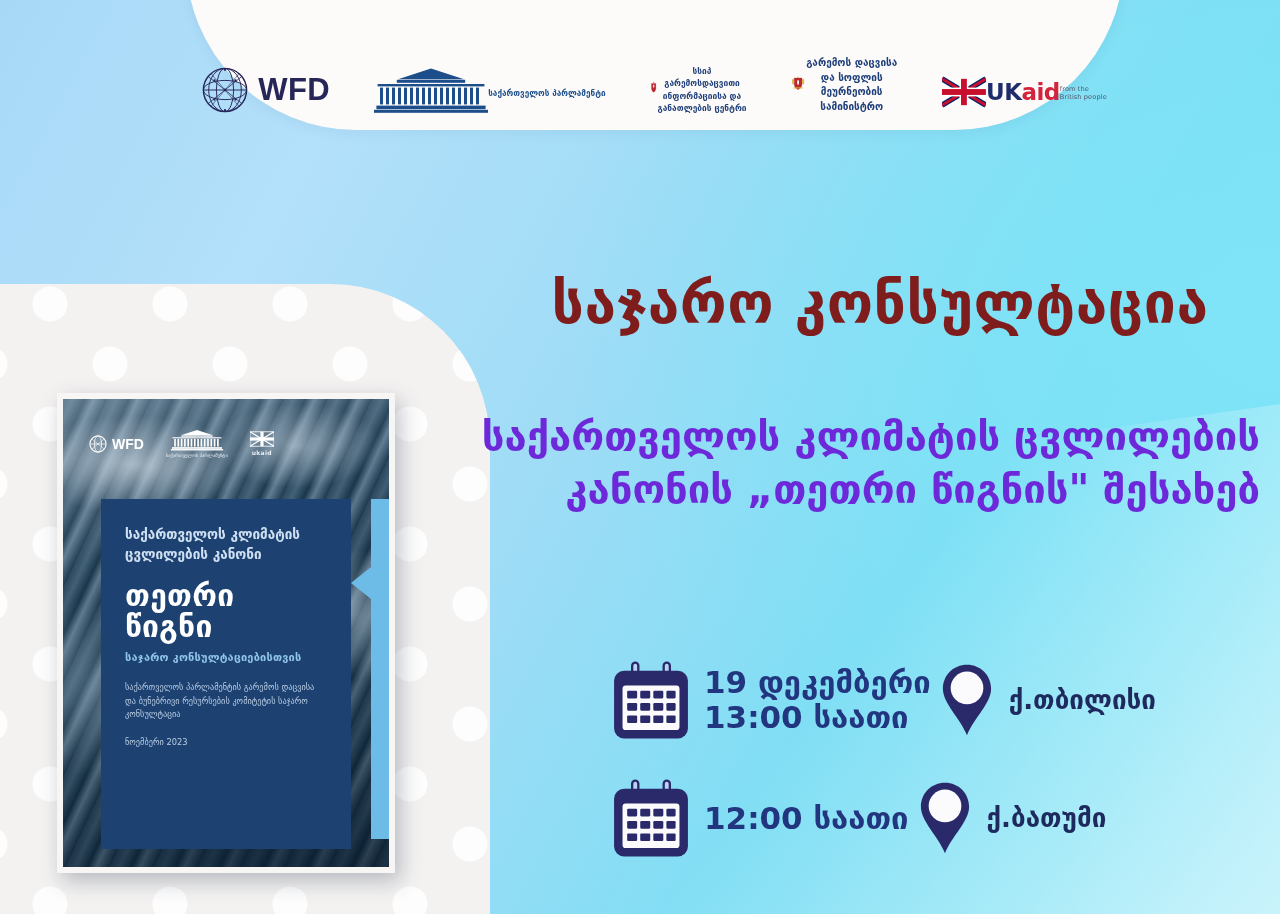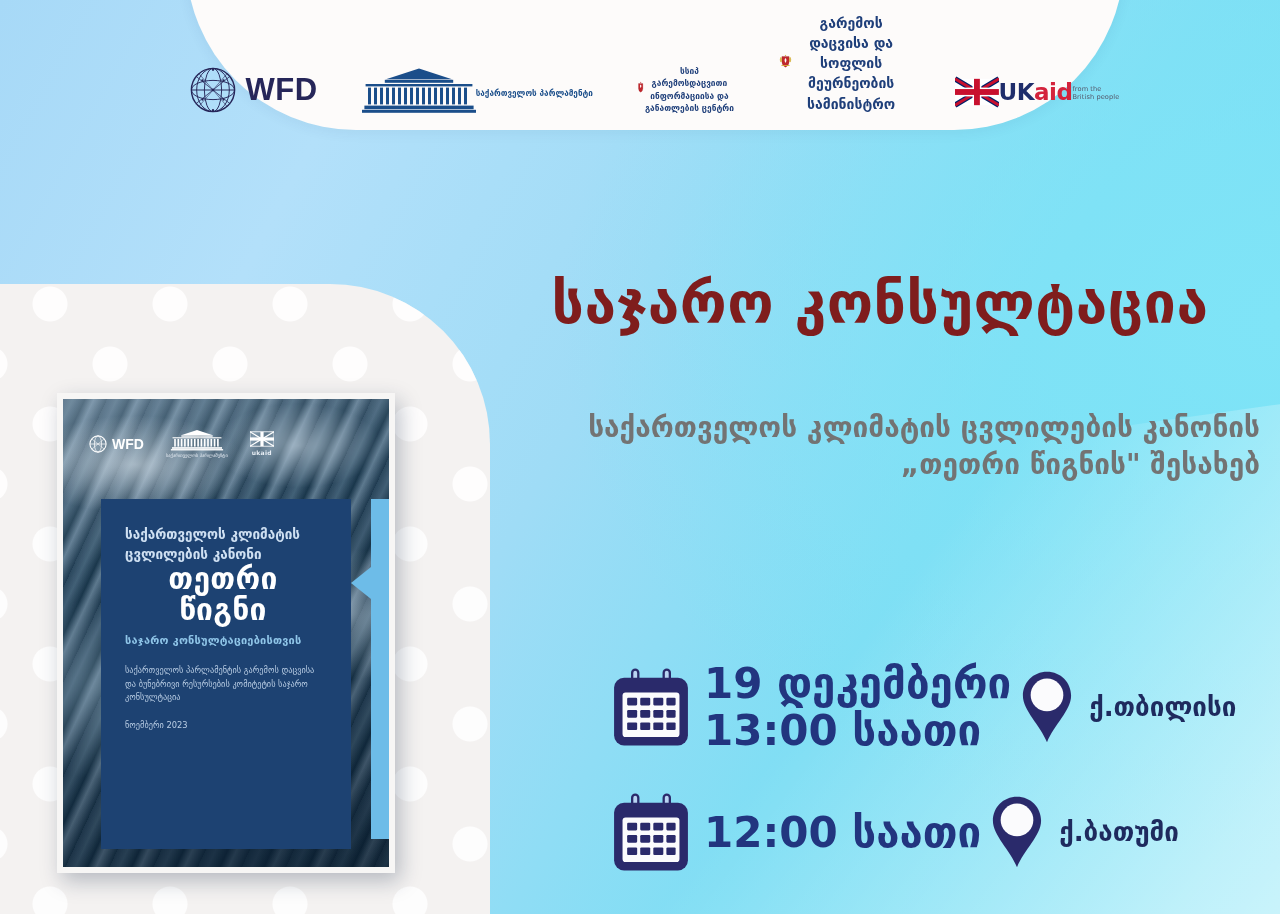--- a/index.html
+++ b/index.html
@@ -42,21 +42,21 @@
   
   .parl-img { width:114px; height:48px; }
   .parl-cap { font-size:8.2px; color:#1b4e8a; margin-top:5px; font-weight:700; white-space:nowrap; }
 
   
   .cso-emblem { width:22px; height:34px; }
   .cso-cap { font-size:8.4px; color:#1f3f7a; font-weight:700; line-height:1.45; text-align:center; margin-top:6px; }
 
   
   .min-emblem { width:44px; height:46px; }
-  .min-cap { font-size:14px; color:#1f3f7a; font-weight:700; line-height:1.45; text-align:center; margin-top:4px; }
+  .min-cap { font-size:10px; color:#1f3f7a; font-weight:700; line-height:1.45; text-align:center; margin-top:4px; }
 
   
   .uk-flag { width:70px; height:44px; display:block; }
   .uk-aid { font-size:23px; font-weight:800; letter-spacing:-.5px; margin-top:1px; line-height:1; }
   .uk-aid .uk { color:#1f2d6b; }
   .uk-aid .aid { color:#d4233c; }
   .uk-sub { font-size:6.6px; color:#54586b; margin-top:1px; letter-spacing:.1px; }
 
   
   .left-panel {
@@ -115,21 +115,21 @@
   .bl-uk { display:flex; flex-direction:column; align-items:center; }
   .bl-uk svg { width:24px; height:16px; }
   .bl-uk em { font-style:normal; font-size:6px; color:#e8eef5; font-weight:700; letter-spacing:.3px; margin-top:2px;}
 
   .book-panel {
     position:absolute; left:38px; top:100px; width:250px; bottom:18px;
     background:#1d4272;
     padding:26px 30px 0 24px;
   }
   .bp-kicker { color:#cfe0f2; font-size:13.5px; line-height:1.45; font-weight:600; }
-  .bp-title { color:#fff; font-size:30px; font-weight:800; line-height:1.02; margin-top:0; letter-spacing:.3px;text-align:center; }
+  .bp-title { color:#fff; font-size:30px; font-weight:800; line-height:1.02; margin-top:17px; letter-spacing:.3px; }
   .bp-sub { color:#8fc5e8; font-size:11px; font-weight:700; line-height:1.25; margin-top:9px; letter-spacing:.2px; }
   .bp-body { color:#b9cde4; font-size:8.3px; line-height:1.62; margin-top:16px; }
   .bp-date { color:#b9cde4; font-size:8.3px; margin-top:16px; }
 
   .book-bar {
     position:absolute; left:308px; top:100px; width:26px; height:340px;
     background:#6dbce8;
   }
   .book-notch {
     position:absolute; left:288px; top:168px;
@@ -143,28 +143,28 @@
   
   .main-title {
     position:absolute; left:500px; top:272px; width:760px;
     text-align:center;
     font-size:57px; font-weight:800; color:#7f1d1d;
     letter-spacing:.5px; line-height:1.1;
   }
   .sub-title {
     position:absolute; left:470px; top:410px; width:790px;
     text-align:right;
-    font-size:28px; font-weight:700; color:#737373;
+    font-size:40px; font-weight:700; color:#6d28d9;
     line-height:1.32;
   }
 
   .events { position:absolute; left:612px; top:660px; width:640px; }
   .event-row { display:flex; align-items:center; margin-bottom:38px; }
   .cal-icon { width:78px; height:80px; flex:0 0 78px; }
-  .dt { margin-left:14px; color:#22357f; font-weight:800; font-size:42px; line-height:1.12; white-space:nowrap; }
+  .dt { margin-left:14px; color:#22357f; font-weight:800; font-size:31px; line-height:1.12; white-space:nowrap; }
   .pin-icon { width:52px; height:74px; flex:0 0 52px; margin-left:10px; }
   .place { margin-left:16px; color:#1e2a5e; font-weight:800; font-size:26px; white-space:nowrap; }
 </style>
 </head>
 <body>
 
 <div class="sheen"></div>
 
 <div class="header-band">
   <div class="logo-row">

